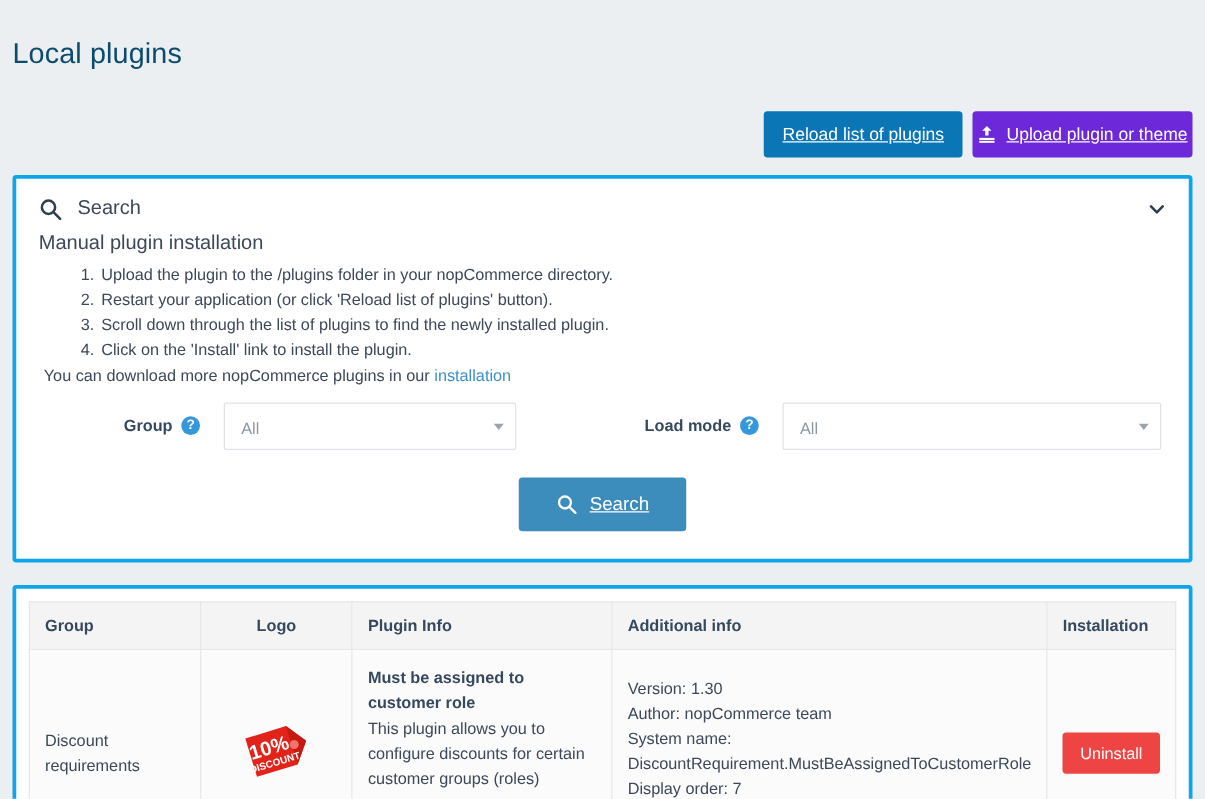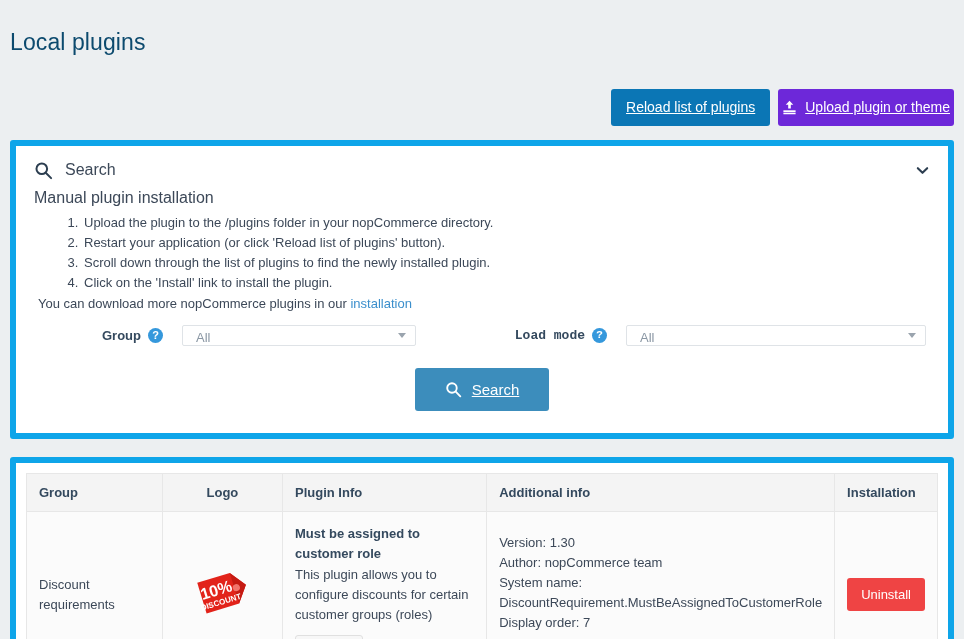--- a/index.html
+++ b/index.html
@@ -47,21 +47,21 @@
   }
   .btn-upload {
     background: #6d28d9;
     color: #fff;
     padding: 11px 4px;
   }
 
   
   .panel {
     background: #fff;
-    border: 6px solid #0ea5e9;
+    border: 3px solid #0ea5e9;
     border-radius: 3px;
     margin: 0 10px;
   }
   .panel-search { margin-top: 14px; }
   .panel-table  { margin-top: 18px; }
 
   .search-head {
     display: flex;
     align-items: center;
     padding: 15px 18px 6px 18px;
@@ -102,21 +102,21 @@
   .flabel {
     font-size: 13px;
     font-weight: bold;
     color: #34495e;
     display: inline-flex;
     align-items: center;
     gap: 7px;
     white-space: nowrap;
   }
   .fgroup.left  .flabel { width: 125px; justify-content: flex-end; }
-  .fgroup.right .flabel { width: 125px; justify-content: flex-end; font-family: Liberation Mono, monospace; }
+  .fgroup.right .flabel { width: 125px; justify-content: flex-end; }
   .help {
     width: 15px; height: 15px;
     border-radius: 50%;
     background: #3598dc;
     color: #fff;
     font-size: 11px;
     font-weight: bold;
     display: inline-flex;
     align-items: center;
     justify-content: center;
@@ -124,21 +124,21 @@
   }
   .selwrap {
     position: relative;
     margin-left: 19px;
     flex: 1;
   }
   .fgroup.left .selwrap  { max-width: 234px; }
   .fgroup.right .selwrap { max-width: 343px; }
   .sel {
     width: 100%;
-    height: 21px;
+    height: 38px;
     border: 1px solid #dfe3e7;
     border-radius: 2px;
     background: #fff;
     font-size: 13px;
     color: #8a97a4;
     padding: 4px 24px 0 13px;
     display: flex;
     align-items: center;
     cursor: pointer;
   }

